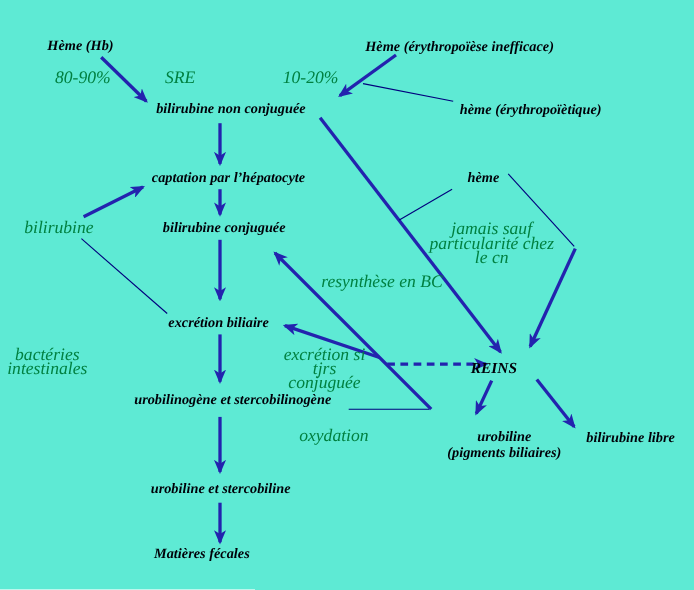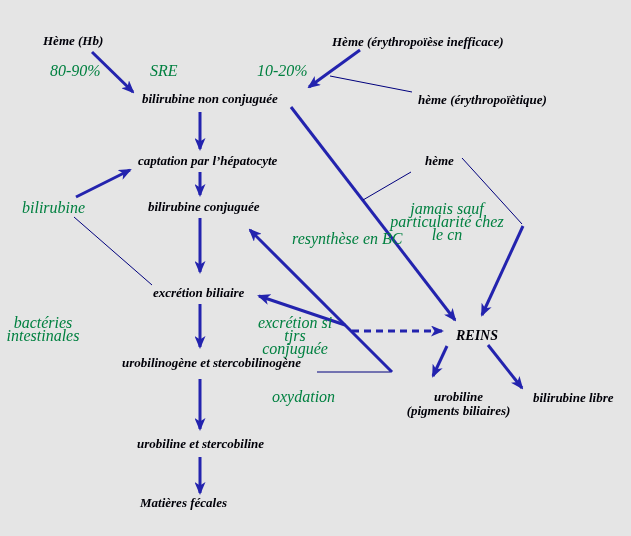--- a/index.html
+++ b/index.html
@@ -1,19 +1,19 @@
 <!DOCTYPE html>
 <html><head>
 <meta charset="utf-8">
 <style>
   html,body{margin:0;padding:0;background:#fff;}
   #canvas{
     position:relative;
     width:631px;height:536px;
-    background:#e5e5e5;
+    background:#5eead4;
     font-family:"Liberation Serif", serif;
     overflow:hidden;
   }
   #edge-layer{position:absolute;left:0;top:0;width:631px;height:536px;}
   .node{
     position:absolute;
     font-weight:bold;font-style:italic;
     font-size:13px;line-height:14px;
     color:#000008;white-space:nowrap;
   }
@@ -63,38 +63,38 @@
 
   <div class="node" style="left:43px;top:34px;">Hème (Hb)</div>
   <div class="node" style="left:332px;top:35px;">Hème (érythropoïèse inefficace)</div>
   <div class="node" style="left:418px;top:93px;">hème (érythropoïètique)</div>
   <div class="node" style="left:142px;top:92px;">bilirubine non conjuguée</div>
   <div class="node" style="left:138px;top:154px;">captation par l’hépatocyte</div>
   <div class="node" style="left:425px;top:154px;">hème</div>
   <div class="node" style="left:148px;top:200px;">bilirubine conjuguée</div>
   <div class="node" style="left:153px;top:286px;">excrétion biliaire</div>
   <div class="node" style="left:122px;top:356px;">urobilinogène et stercobilinogène</div>
-  <div class="node" style="left:456px;top:329px;font-size:14px;">REINS</div>
+  <div class="node" style="left:428px;top:329px;font-size:14px;">REINS</div>
   <div class="node center" style="left:374px;top:390px;width:113px;margin-left:28px;">
     <span style="display:block;">urobiline</span>
     <span style="display:block;">(pigments biliaires)</span>
   </div>
   <div class="node" style="left:533px;top:391px;">bilirubine libre</div>
   <div class="node" style="left:137px;top:437px;">urobiline et stercobiline</div>
   <div class="node" style="left:140px;top:496px;">Matières fécales</div>
 
   <div class="ann" style="left:50px;top:64px;">80-90%</div>
   <div class="ann" style="left:150px;top:64px;">SRE</div>
   <div class="ann" style="left:257px;top:64px;">10-20%</div>
   <div class="ann" style="left:22px;top:201px;">bilirubine</div>
   <div class="ann center" style="left:390px;top:202px;width:114px;">
     <span>jamais sauf</span>
     <span>particularité chez le cn</span>
   </div>
-  <div class="ann" style="left:292px;top:232px;text-align:right;">resynthèse en BC</div>
+  <div class="ann" style="left:292px;top:250px;text-align:right;">resynthèse en BC</div>
   <div class="ann center" style="left:6px;top:316px;width:74px;">
     <span>bactéries</span>
     <span>intestinales</span>
   </div>
   <div class="ann center" style="left:254px;top:316px;width:82px;">
     <span>excrétion si</span>
     <span>tjrs conjuguée</span>
   </div>
   <div class="ann" style="left:272px;top:390px;">oxydation</div>
 

